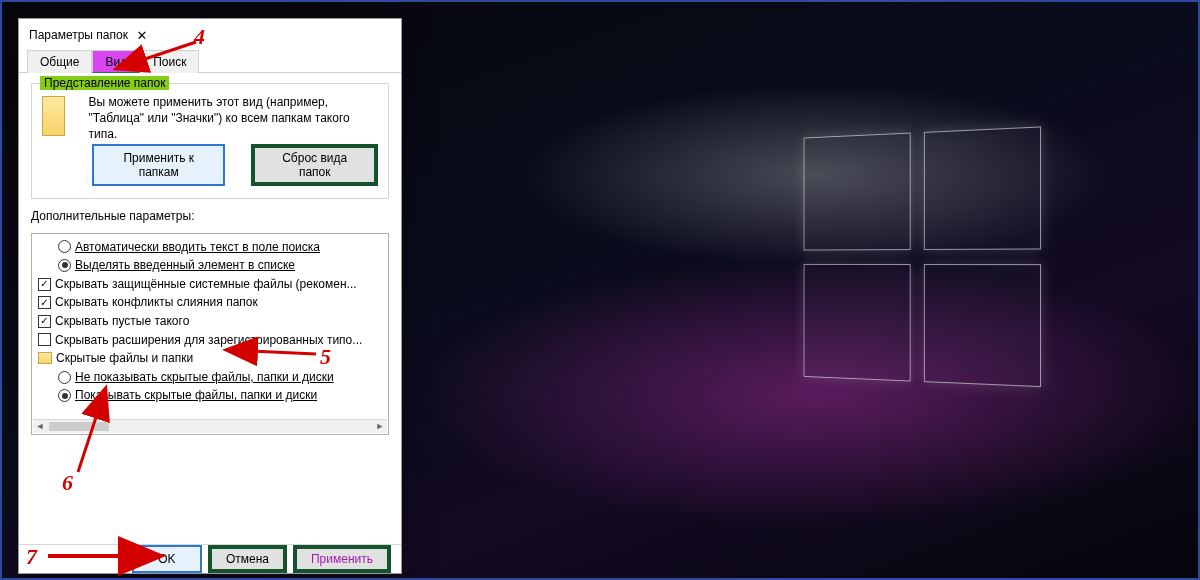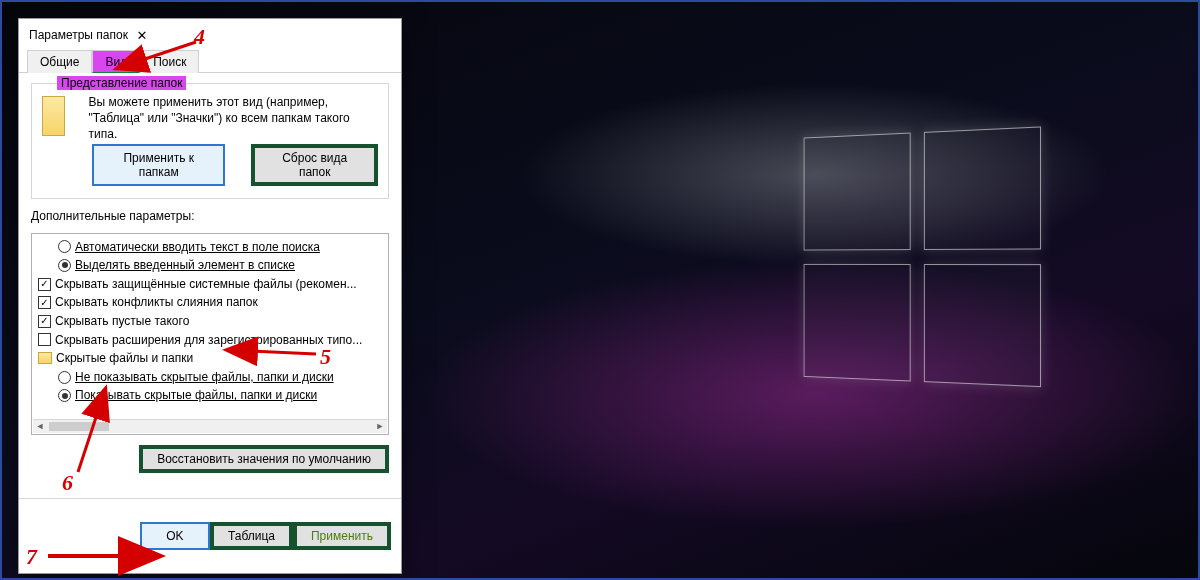--- a/index.html
+++ b/index.html
@@ -86,22 +86,22 @@
     gap: 10px;
   }
 
   .groupbox {
     border: 1px solid #d6d6d6;
     padding: 10px 10px 12px;
     position: relative;
   }
   .groupbox > .legend {
     position: absolute;
-    top: -8px; left: 25px;
-    background: #d946ef;
+    top: -8px; left: 8px;
+    background: #84cc16;
     padding: 0 4px;
     font-size: 12px;
   }
   .folder-view {
     display: flex; gap: 24px; align-items: flex-start;
   }
   .folder-icon {
     width: 40px; height: 40px;
     background: linear-gradient(#fde9a1,#f7d36a);
     border: 1px solid #c9a93b;
@@ -110,21 +110,21 @@
   .view-text { font-size: 12px; line-height: 1.35; }
   .btn-row { display:flex; gap:26px; margin-top:1px; margin-left:50px; }
   .btn {
     border: 4px solid #14532d;
     background: #e1e1e1;
     padding: 3px 14px;
     font-size: 12px;
     cursor: pointer;
   }
   .btn.highlight { border: 2px solid #2e77cf; padding: 2px 13px; background:#e5f1fb; }
-  .btn.disabled { color:#4d7c0f; }
+  .btn.disabled { color:#a21caf; }
 
   .adv-label { font-size: 12px; }
   .tree {
     border: 1px solid #b0b0b0;
     height: 202px;
     overflow: hidden;
     position: relative;
     padding: 4px 2px 14px 4px;
     font-size: 12px;
   }
@@ -153,22 +153,22 @@
     background:#f0f0f0; border-top:1px solid #d6d6d6;
     display:flex; justify-content:space-between; align-items:center;
   }
   .hscroll span { width:14px; text-align:center; color:#666; font-size:9px; }
   .hscroll .thumb { position:absolute; left:16px; width:60px; top:2px; bottom:2px; background:#cdcdcd; }
 
   .restore-row { display:flex; justify-content:flex-end; }
 
   .footer {
     border-top: 1px solid #d6d6d6;
-    padding: 23px 10px;
-    display:flex; justify-content:flex-end; gap:0;
+    padding: 0 10px;
+    display:flex; justify-content:flex-end; gap:6px;
   }
 
   
   .anno { position:absolute; color:#d40000; z-index:50; }
   .anno-num { font-family: Georgia, serif; font-style: italic; font-weight: bold; font-size: 22px; }
   .arrow-svg { position:absolute; overflow:visible; }
 </style>
 </head>
 <body>
 
@@ -250,29 +250,26 @@
             <span>Показывать скрытые файлы, папки и диски</span>
           </div>
       </div>
       <div class="hscroll">
         <span>◄</span>
         <div class="thumb"></div>
         <span>►</span>
       </div>
     </div>
 
-    <div class="restore-row">
-      <button class="btn">Восстановить значения по умолчанию</button>
-    </div>
 
   </div>
 
   <div class="footer">
     <button class="btn highlight" style="min-width:70px">OK</button>
-    <button class="btn" style="min-width:70px">Таблица</button>
+    <button class="btn" style="min-width:70px">Отмена</button>
     <button class="btn disabled" style="min-width:70px">Применить</button>
   </div>
 </div>
 
 <svg class="arrow-svg" style="left:0;top:0;width:1200px;height:580px">
   <defs>
     <marker id="ah" markerWidth="12" markerHeight="10" refX="10" refY="5" orient="auto">
       <path d="M0,0 L12,5 L0,10 Z" fill="#d40000"></path>
     </marker>
   </defs>

